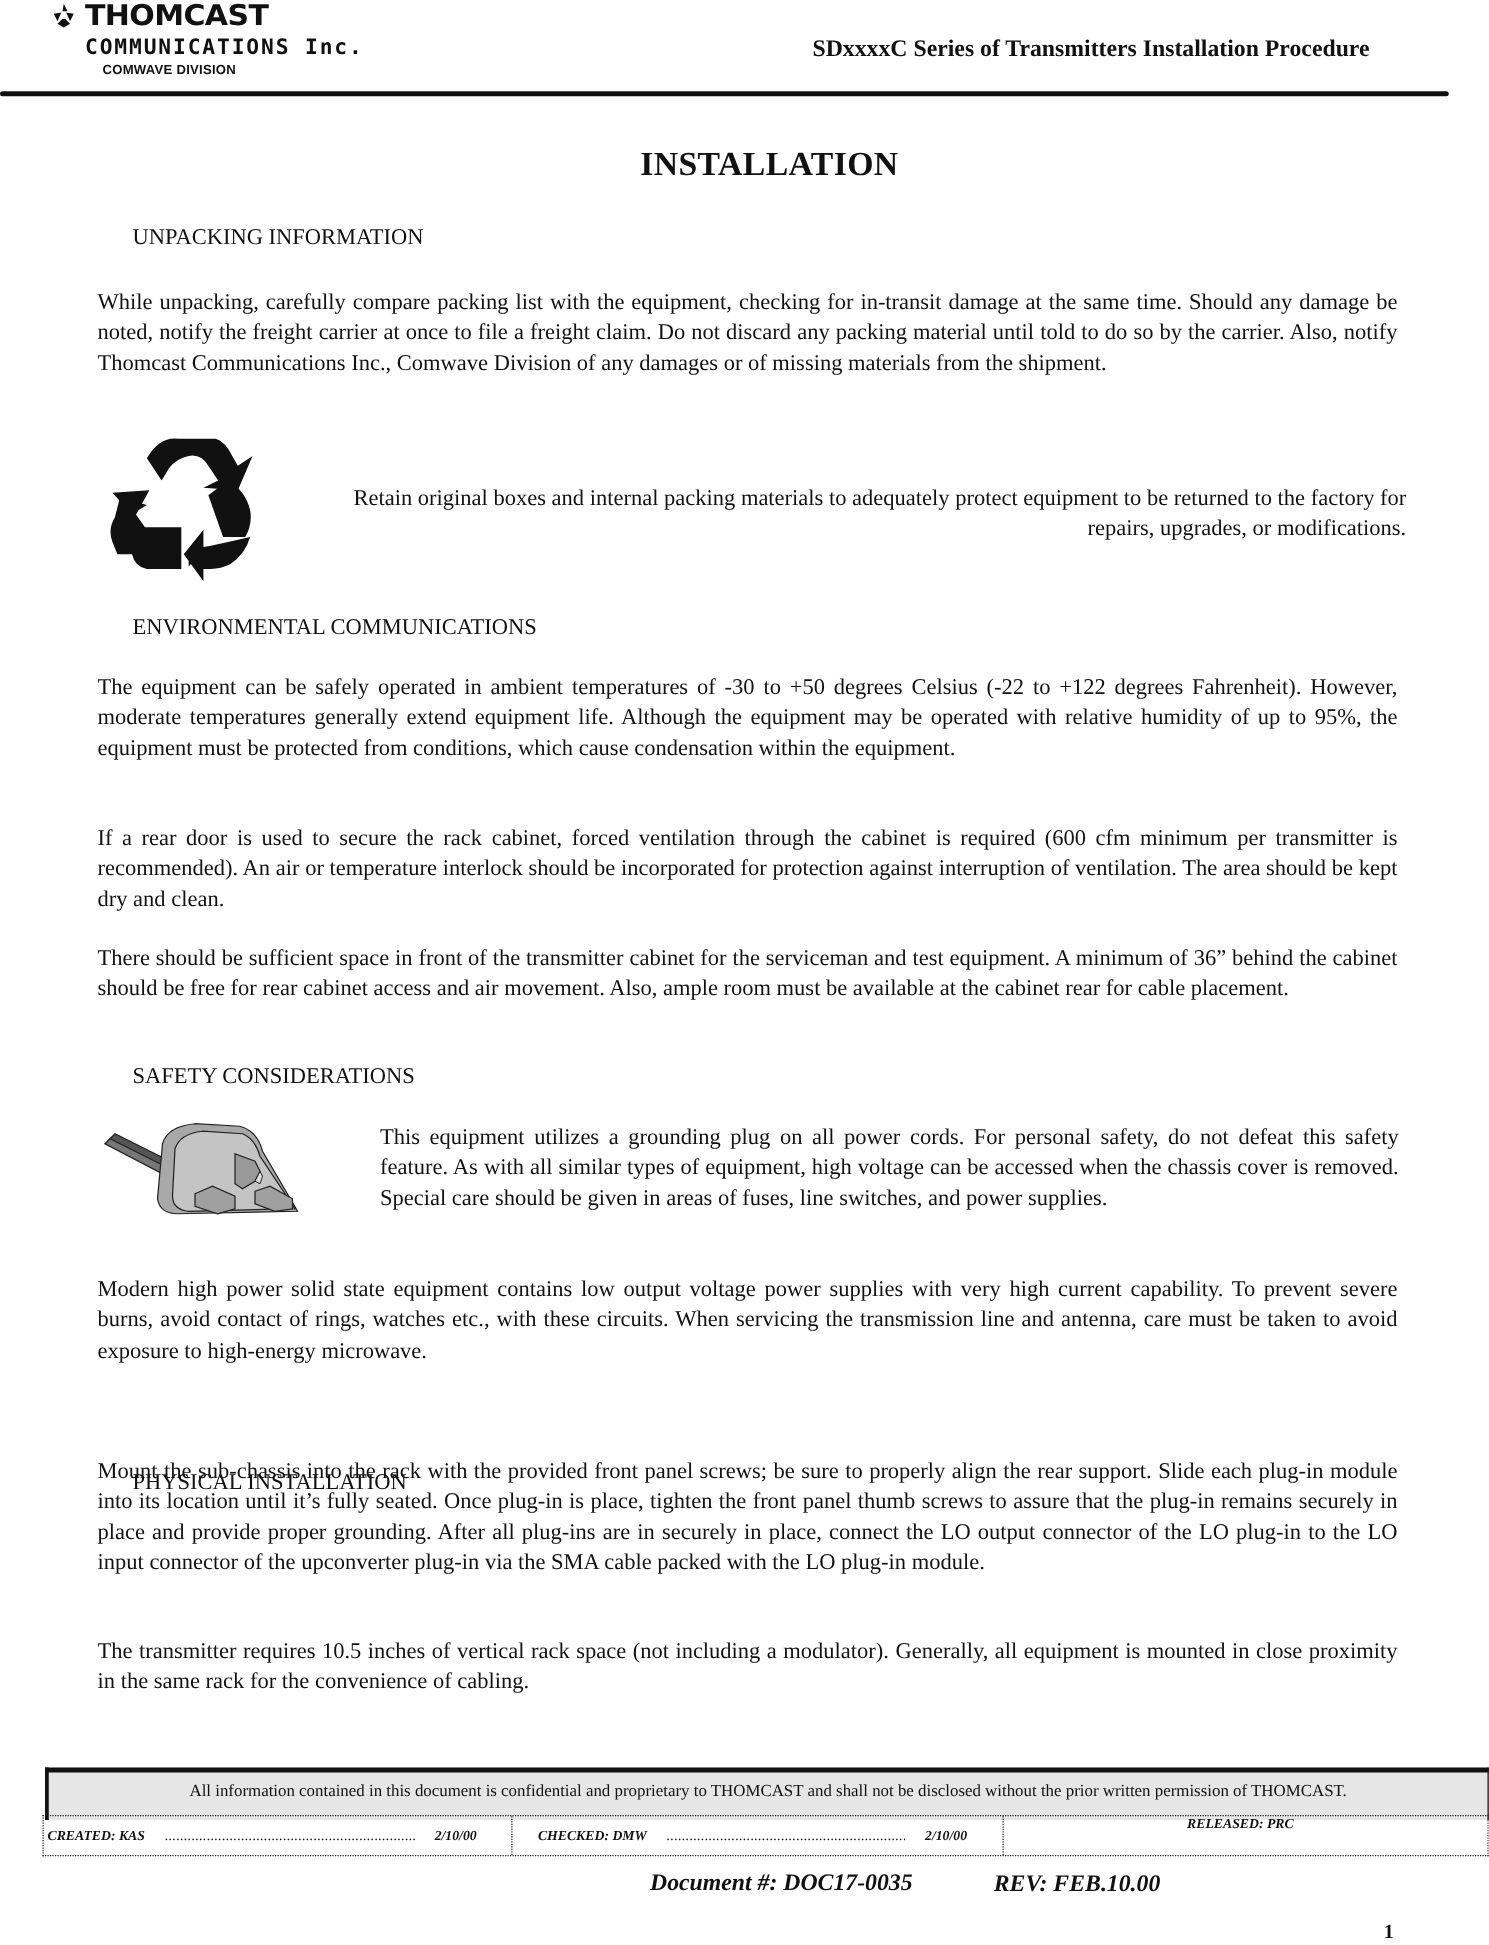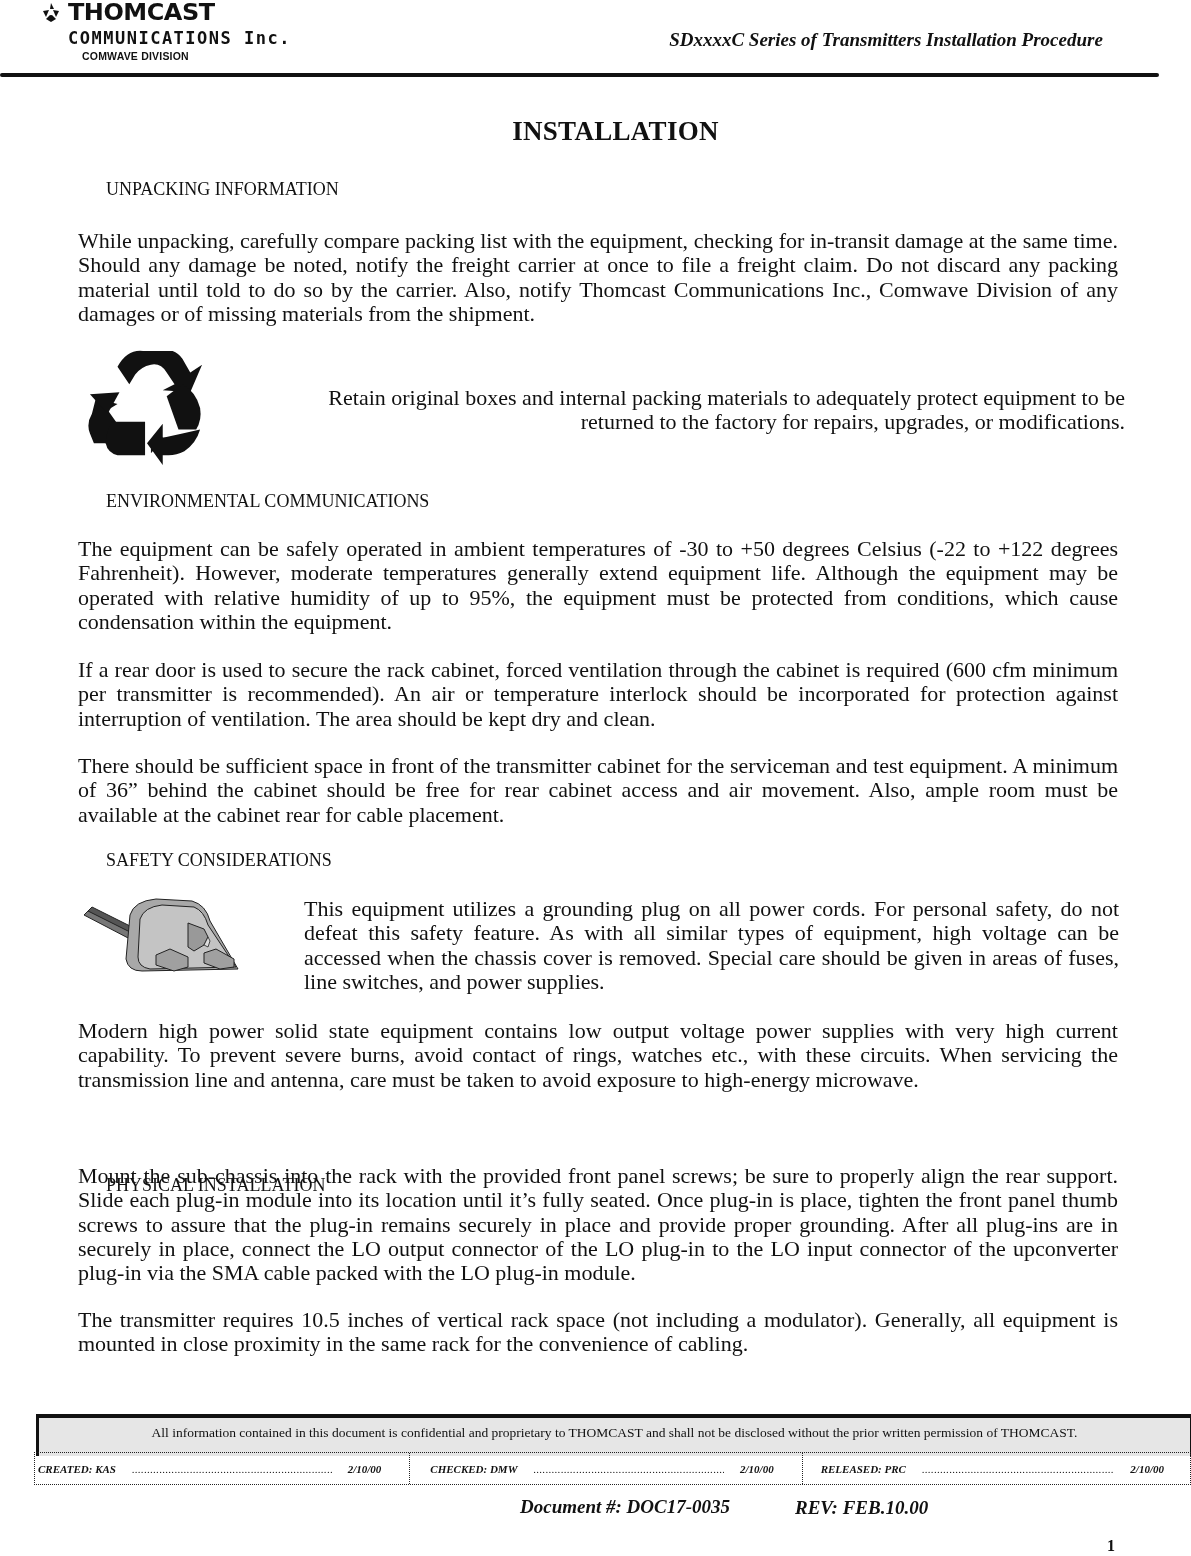--- a/index.html
+++ b/index.html
@@ -9,48 +9,48 @@
   .logo { position: absolute; left: 38px; top: 0px; width: 300px; height: 70px; }
   .logo-top { position: absolute; left: 2px; top: 0px; display: flex; align-items: center; gap: 6px; }
   .logo-mark { width: 22px; height: 22px; }
   .logo-word { font-family: "DejaVu Sans", sans-serif; font-weight: 900; font-size: 24px; letter-spacing: -0.5px;
                line-height: 24px; transform: scaleY(0.95); }
   .logo-comm { position: absolute; left: 30px; top: 29px; font-family: "DejaVu Sans Mono", monospace;
                font-weight: bold; font-size: 17px; letter-spacing: 1.5px; line-height: 18px; }
   .logo-div { position: absolute; left: 44px; top: 50px; font-family: "Liberation Sans", sans-serif;
               font-weight: bold; font-size: 10.5px; letter-spacing: 0.2px; }
 
-  .doc-header-title { position: absolute; left: 650px; top: 29px; width: 472px; text-align: center;
-                      font-style: italic; font-weight: bold; font-size: 19px; }
+  .doc-header-title { position: absolute; left: 650px; top: 29px; width: 472px; text-align: left;
+                      font-weight: bold; font-size: 19px; }
   .header-rule { position: absolute; left: 0; top: 73px; width: 1159px; height: 4px; background: #111; border-radius: 2px; }
 
   .main-title { position: absolute; left: 0; width: 1231px; top: 116px; text-align: center;
                 font-weight: bold; font-size: 27px; letter-spacing: 0.3px; }
 
   .sec-head { position: absolute; left: 78px; font-size: 18px; margin-left: 28px; }
-  .para { position: absolute; left: 78px; width: 1040px; font-size: 22px; line-height: 24.3px;
+  .para { position: absolute; left: 78px; width: 1040px; font-size: 18px; line-height: 24.3px;
           text-align: justify; }
 
   .recycle-icon { position: absolute; left: 88px; top: 345px; width: 118px; height: 122px; }
   .plug-icon { position: absolute; left: 80px; top: 893px; width: 170px; height: 80px; }
 
   .footer-box { position: absolute; left: 36px; top: 1414px; width: 1151px; height: 38px;
                 background: #e6e6e6; border-top: 4px solid #111; border-left: 3px solid #111; border-right: 3px solid #111; }
   .footer-confid { position: absolute; left: 0; right: 0; top: 7px; text-align: center; font-size: 13.5px; }
   .footer-row { position: absolute; left: 34px; top: 1452px; width: 1155px; height: 31px;
                 border: 1px dotted #222; display: flex; }
   .footer-cell { flex: 1; display: flex; align-items: center; padding: 0 4px 0 3px; font-style: italic;
                  font-weight: bold; font-size: 11px; white-space: nowrap; overflow: hidden; gap: 16px; }
   .footer-cell + .footer-cell { border-left: 1px dotted #222; }
   .footer-cell .lbl { flex: 0 0 auto; }
   .footer-cell .dots { flex: 1 1 auto; overflow: hidden; white-space: nowrap; font-weight: normal; letter-spacing: 0.3px; }
   .footer-cell .dt { flex: 0 0 auto; }
   .cell1 { padding-left: 3px; padding-right: 28px; }
   .cell2 { padding-left: 20px; padding-right: 28px; }
-  .cell3 { padding-left: 18px; padding-right: 26px; }
+  .cell3 { padding-left: 18px; padding-right: 26px; flex-direction: column; }
 
   .doc-number { position: absolute; left: 520px; top: 1496px; font-style: italic; font-weight: bold; font-size: 19px; }
   .doc-rev { position: absolute; left: 795px; top: 1497px; font-style: italic; font-weight: bold; font-size: 19px; }
   .page-num { position: absolute; left: 1107px; top: 1537px; font-weight: bold; font-size: 16px; }
 </style>
 </head>
 <body>
 
 <div class="logo">
   <div class="logo-top">

